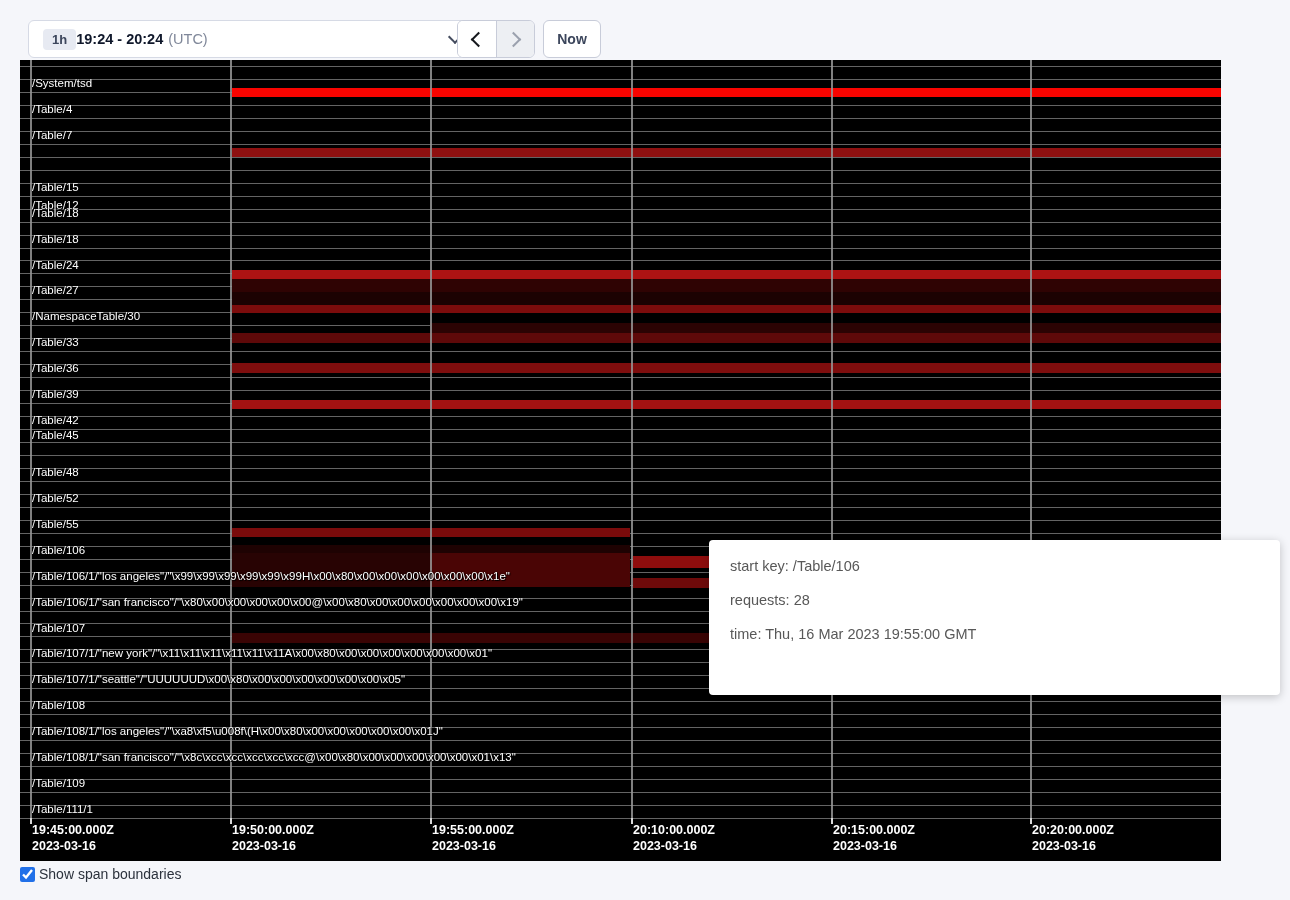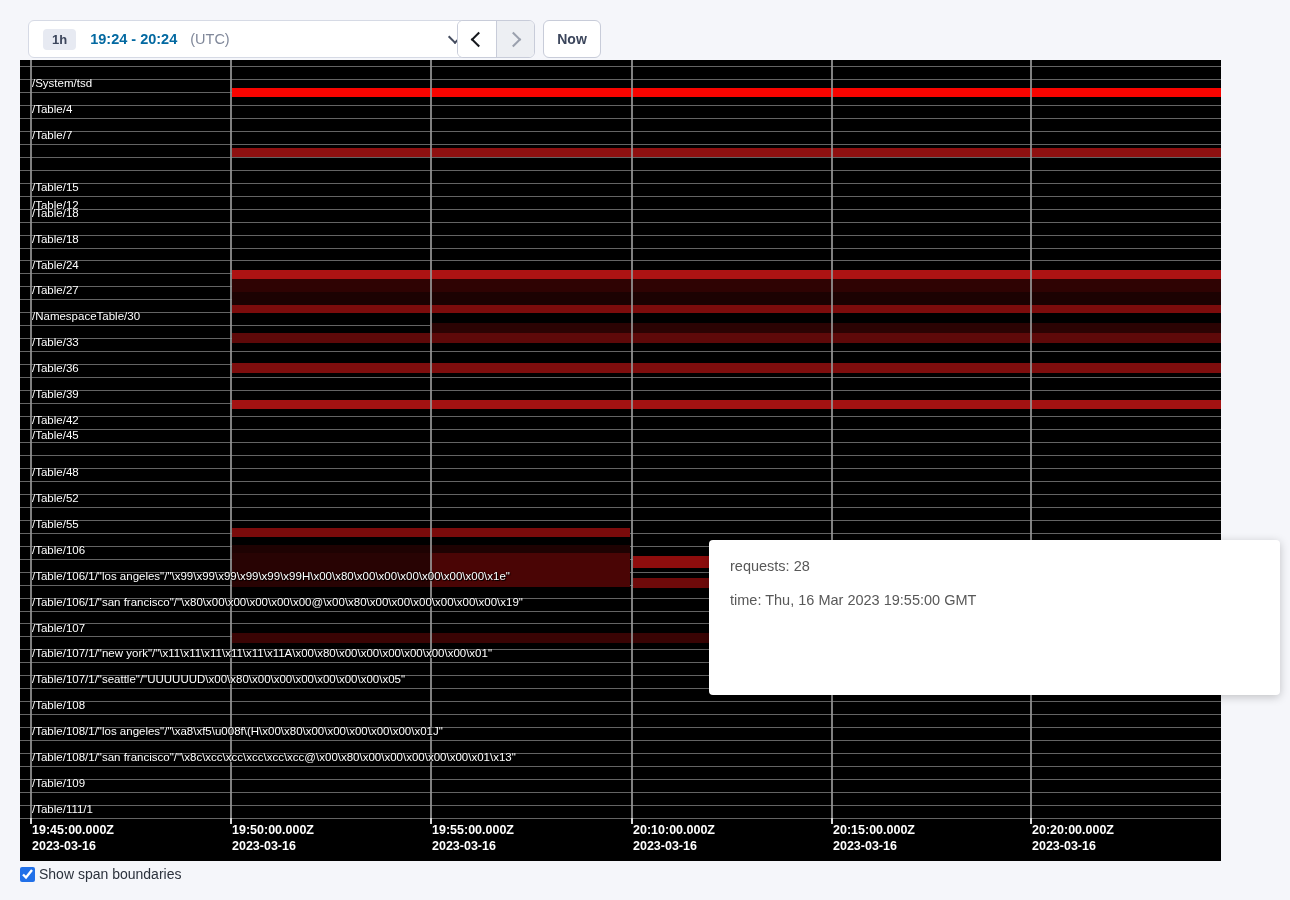--- a/index.html
+++ b/index.html
@@ -12,22 +12,22 @@
   .time-selector{
     position:absolute;left:28px;top:20px;width:447px;height:38px;
     background:#fff;border:1px solid #d6dae5;border-radius:6px;
     display:flex;align-items:center;padding:0 14px;box-sizing:border-box;
     cursor:pointer;
   }
   .range-badge{
     background:#e7eaf2;border-radius:4px;padding:3px 9px;
     font-size:13px;font-weight:bold;color:#3c465c;
   }
-  .range-text{margin-left:14px;font-size:14.5px;font-weight:bold;color:#0369a1;}
-  .range-suffix{margin-left:13px;font-size:14.5px;color:#7f8799;text-align:right;}
+  .range-text{font-size:14.5px;font-weight:bold;color:#0f172a;}
+  .range-suffix{margin-left:5px;font-size:14.5px;color:#7f8799;text-align:right;}
   .chev{display:inline-block;width:8px;height:8px;border-top:2px solid #444c5e;border-right:2px solid #444c5e;}
   .chev-down{transform:rotate(135deg);margin-left:auto;margin-top:-4px;}
   .nav-group{
     position:absolute;left:457px;top:20px;width:78px;height:38px;
     border:1px solid #c8ccd9;border-radius:6px;background:#fff;
     display:flex;box-sizing:border-box;overflow:hidden;
   }
   .nav-btn{flex:1;display:flex;align-items:center;justify-content:center;background:#fff;border:none;cursor:pointer;}
   .nav-btn.disabled{background:#edeff3;cursor:default;}
   .nav-btn + .nav-btn{border-left:1px solid #c8ccd9;}
@@ -227,20 +227,21 @@
     <div class="rowlabel" style="top: 593.482px;">/Table/107/1/"new york"/"\x11\x11\x11\x11\x11\x11A\x00\x80\x00\x00\x00\x00\x00\x00\x01"</div>
     <div class="rowlabel" style="top: 619.413px;">/Table/107/1/"seattle"/"UUUUUUD\x00\x80\x00\x00\x00\x00\x00\x00\x05"</div>
     <div class="rowlabel" style="top: 645.344px;">/Table/108</div>
     <div class="rowlabel" style="top: 671.275px;">/Table/108/1/"los angeles"/"\xa8\xf5\u008f\(H\x00\x80\x00\x00\x00\x00\x00\x01J"</div>
     <div class="rowlabel" style="top: 697.206px;">/Table/108/1/"san francisco"/"\x8c\xcc\xcc\xcc\xcc\xcc@\x00\x80\x00\x00\x00\x00\x00\x01\x13"</div>
     <div class="rowlabel" style="top: 723.137px;">/Table/109</div>
     <div class="rowlabel" style="top: 749.068px;">/Table/111/1</div>
   </div>
 
 <div class="kv-tooltip">
+  <div>start key: /Table/106</div>
   <div>requests: 28</div>
   <div>time: Thu, 16 Mar 2023 19:55:00 GMT</div>
 </div>
 
 <div class="footer-row">
   <input type="checkbox" id="spanbound" checked="checked" style="">
   <label for="spanbound">Show span boundaries</label>
 </div>
 
 </body></html>

